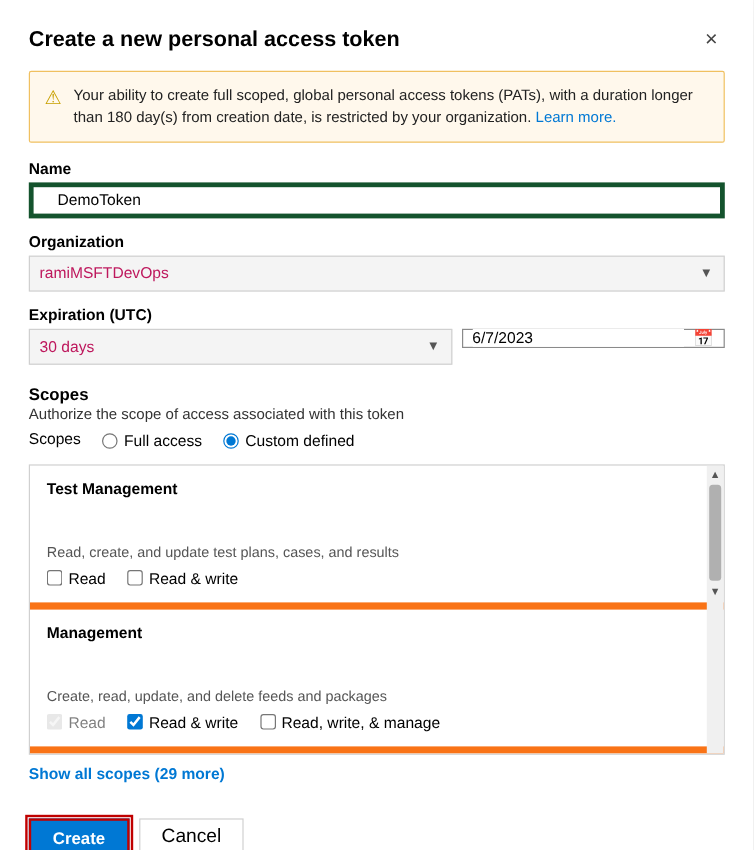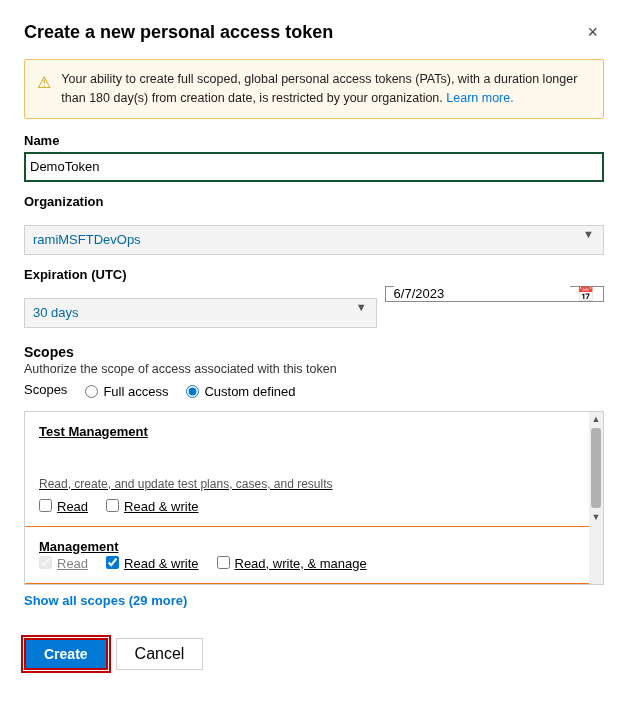--- a/index.html
+++ b/index.html
@@ -62,43 +62,42 @@
       text-decoration: none;
     }
     .field-label {
       font-size: 13px;
       font-weight: 600;
       margin-bottom: 4px;
       color: #000;
     }
     .text-input {
       width: 100%;
-      border: 2px solid #14532d;
-      padding: 5px 4px;
+      border: 4px solid #14532d;
+      padding: 5px 20px;
       font-size: 13px;
       height: 30px;
       margin-bottom: 12px;
       outline: none;
     }
     .select-wrapper {
       position: relative;
       margin-bottom: 12px;
     }
     .select-field {
       width: 100%;
       border: 1px solid #d0d0d0;
       background: #f4f4f4;
       padding: 5px 32px 5px 8px;
       font-size: 13px;
       height: 30px;
       appearance: none;
-      color: #0369a1;
+      color: #be185d;
       cursor: pointer;
       outline: none;
-      margin-top: 12px;
     }
     .select-arrow {
       position: absolute;
       right: 10px;
       top: 50%;
       transform: translateY(-50%);
       pointer-events: none;
       color: #555;
       font-size: 11px;
     }
@@ -147,22 +146,21 @@
     .radio-item { display: flex; align-items: center; gap: 5px; font-size: 13px; }
     .radio-item input[type=radio] { accent-color: #0078d4; }
     .scopes-list {
       border: 1px solid #d0d0d0;
       margin-bottom: 8px;
       overflow: hidden;
       position: relative;
     }
     .scope-item {
       padding: 12px 14px;
-      border-bottom: 1px solid #f97316;
-      text-decoration: underline;
+      border-bottom: 6px solid #f97316;
     }
     .scope-item:last-child { border-bottom: none; }
     .scope-name {
       font-size: 13px;
       font-weight: 700;
       margin-bottom: 2px;
     }
     .scope-desc {
       font-size: 12px;
       color: #555;
@@ -316,20 +314,21 @@
         </label>
         <label class="check-item">
           <input type="checkbox" style="">
           <span>Read &amp; write</span>
         </label>
       </div>
     </div>
 
     <div class="scope-item">
       <div class="scope-name">Management</div>
+      <div class="scope-desc">Create, read, update, and delete feeds and packages</div>
       <div class="scope-checks">
         <label class="check-item checkbox-disabled">
           <input type="checkbox" checked="" disabled="" style="">
           <span>Read</span>
         </label>
         <label class="check-item">
           <input type="checkbox" checked="" style="accent-color: rgb(0, 120, 212);">
           <span>Read &amp; write</span>
         </label>
         <label class="check-item">

